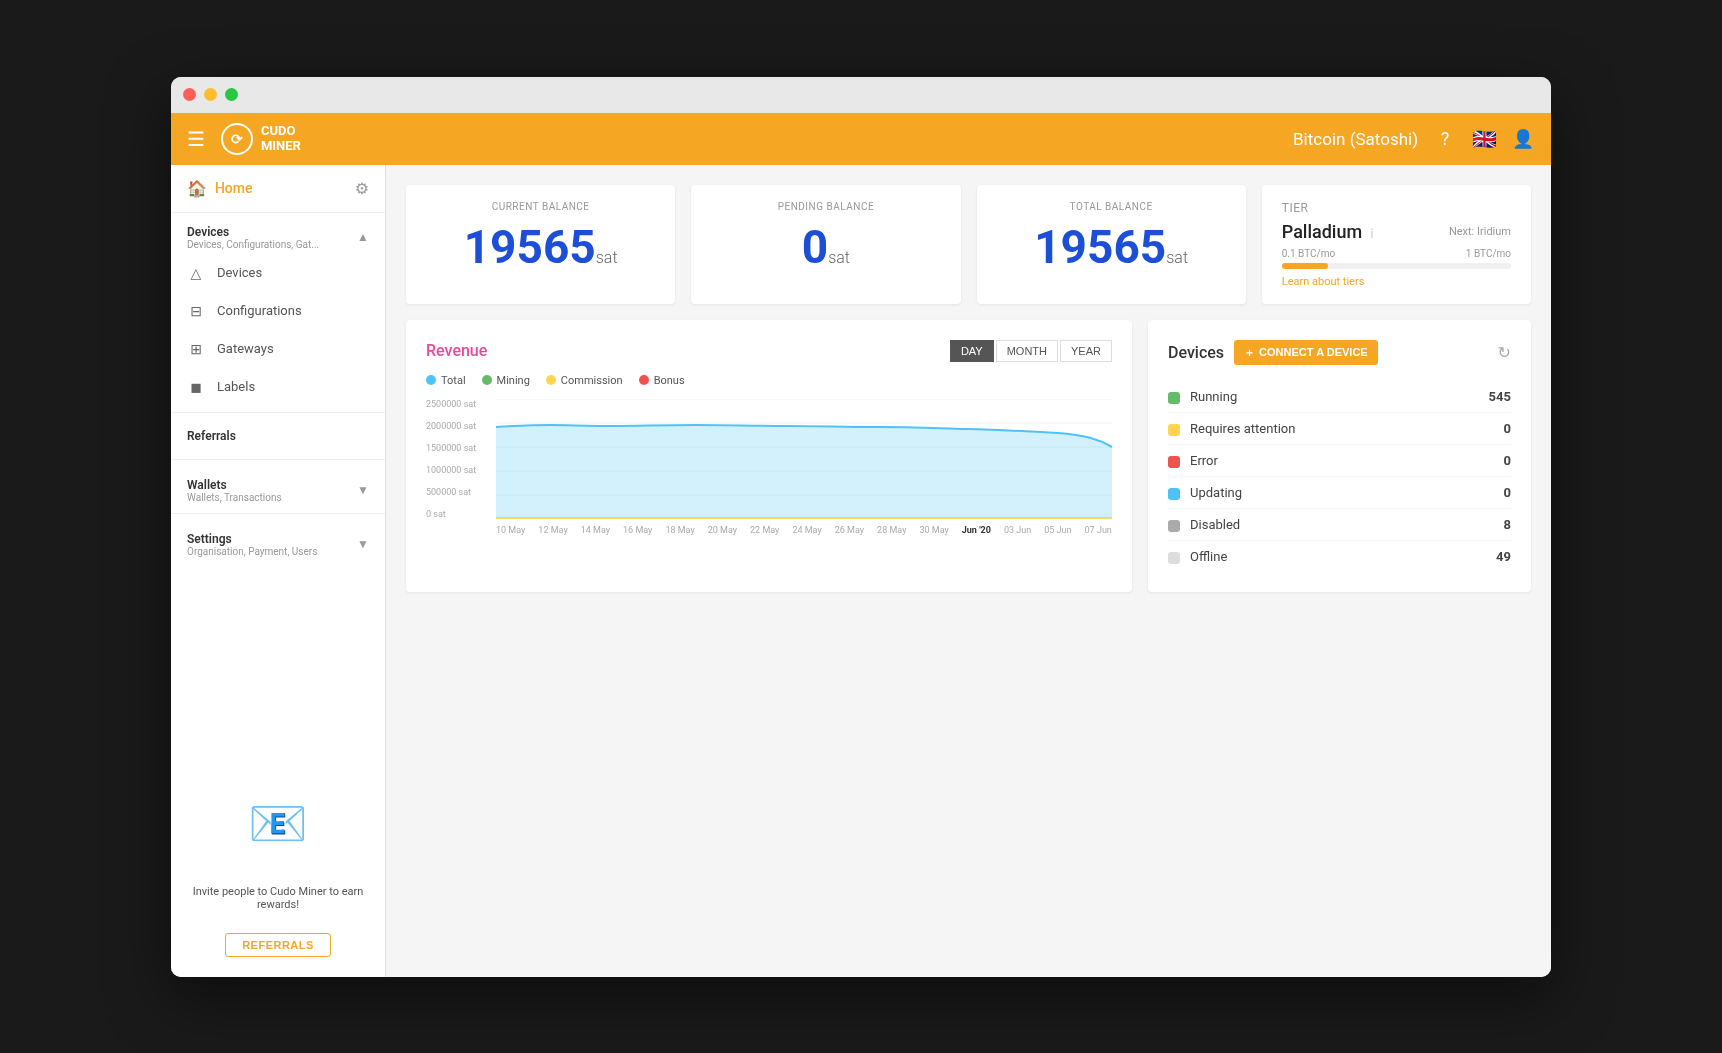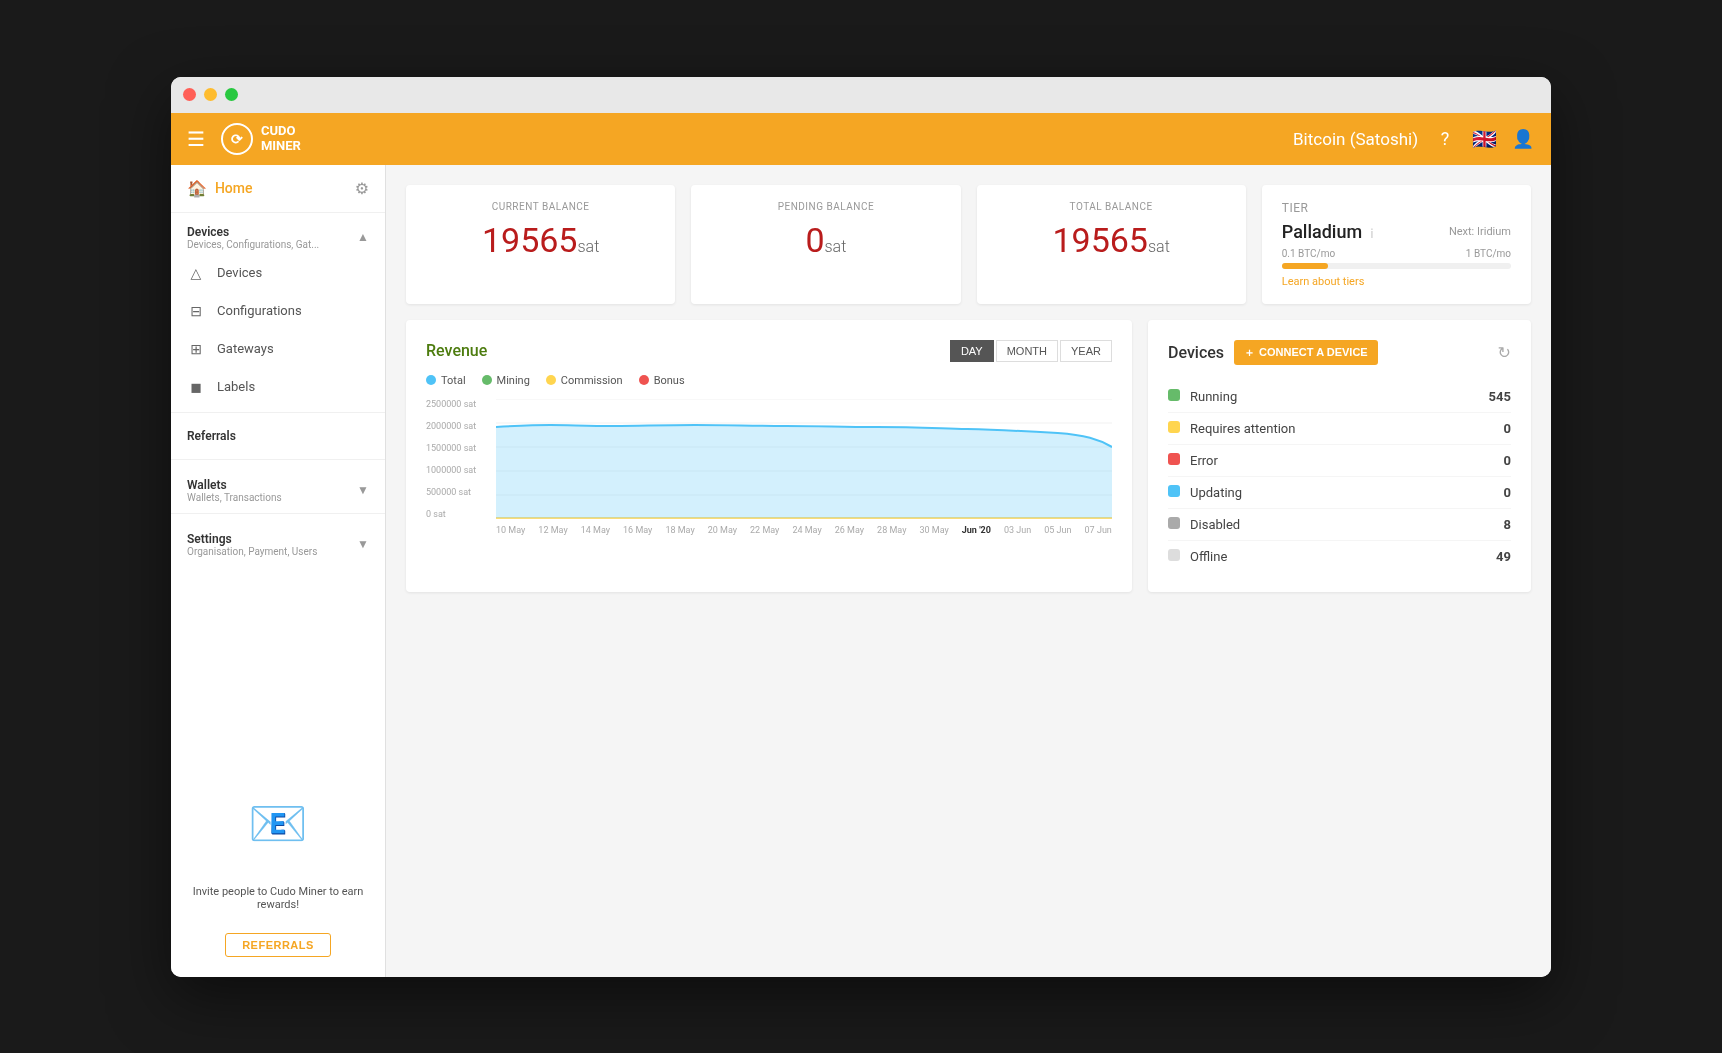--- a/index.html
+++ b/index.html
@@ -243,23 +243,23 @@
       text-align: center;
     }
     .balance-label {
       font-size: 10px;
       text-transform: uppercase;
       letter-spacing: 0.5px;
       color: #999;
       margin-bottom: 8px;
     }
     .balance-value {
-      font-size: 34px;
-      font-weight: 400;
-      color: #b91c1c;
+      font-size: 46px;
+      font-weight: 700;
+      color: #1d4ed8;
     }
     .balance-unit {
       font-size: 16px;
       font-weight: 300;
       color: #666;
     }
     .tier-card {
       background: white;
       border-radius: 4px;
       padding: 16px 20px;
@@ -334,21 +334,21 @@
     }
     .revenue-header {
       display: flex;
       align-items: center;
       justify-content: space-between;
       margin-bottom: 12px;
     }
     .revenue-title {
       font-size: 16px;
       font-weight: 500;
-      color: #4d7c0f;
+      color: #ec4899;
     }
     .time-buttons {
       display: flex;
       gap: 2px;
     }
     .time-btn {
       border: 1px solid #ddd;
       background: white;
       font-size: 11px;
       padding: 4px 10px;
@@ -457,21 +457,21 @@
       font-size: 13px;
       color: #444;
     }
     .device-status-row:last-child { border-bottom: none; }
     .status-indicator {
       width: 12px; height: 12px; border-radius: 3px;
       margin-right: 10px;
     }
     .status-left {
       display: flex;
-      align-items: flex-start;
+      align-items: flex-end;
     }
     .status-count {
       font-size: 13px;
       color: #444;
       font-weight: 700;
     }
   </style>
 </head>
 <body>
 

